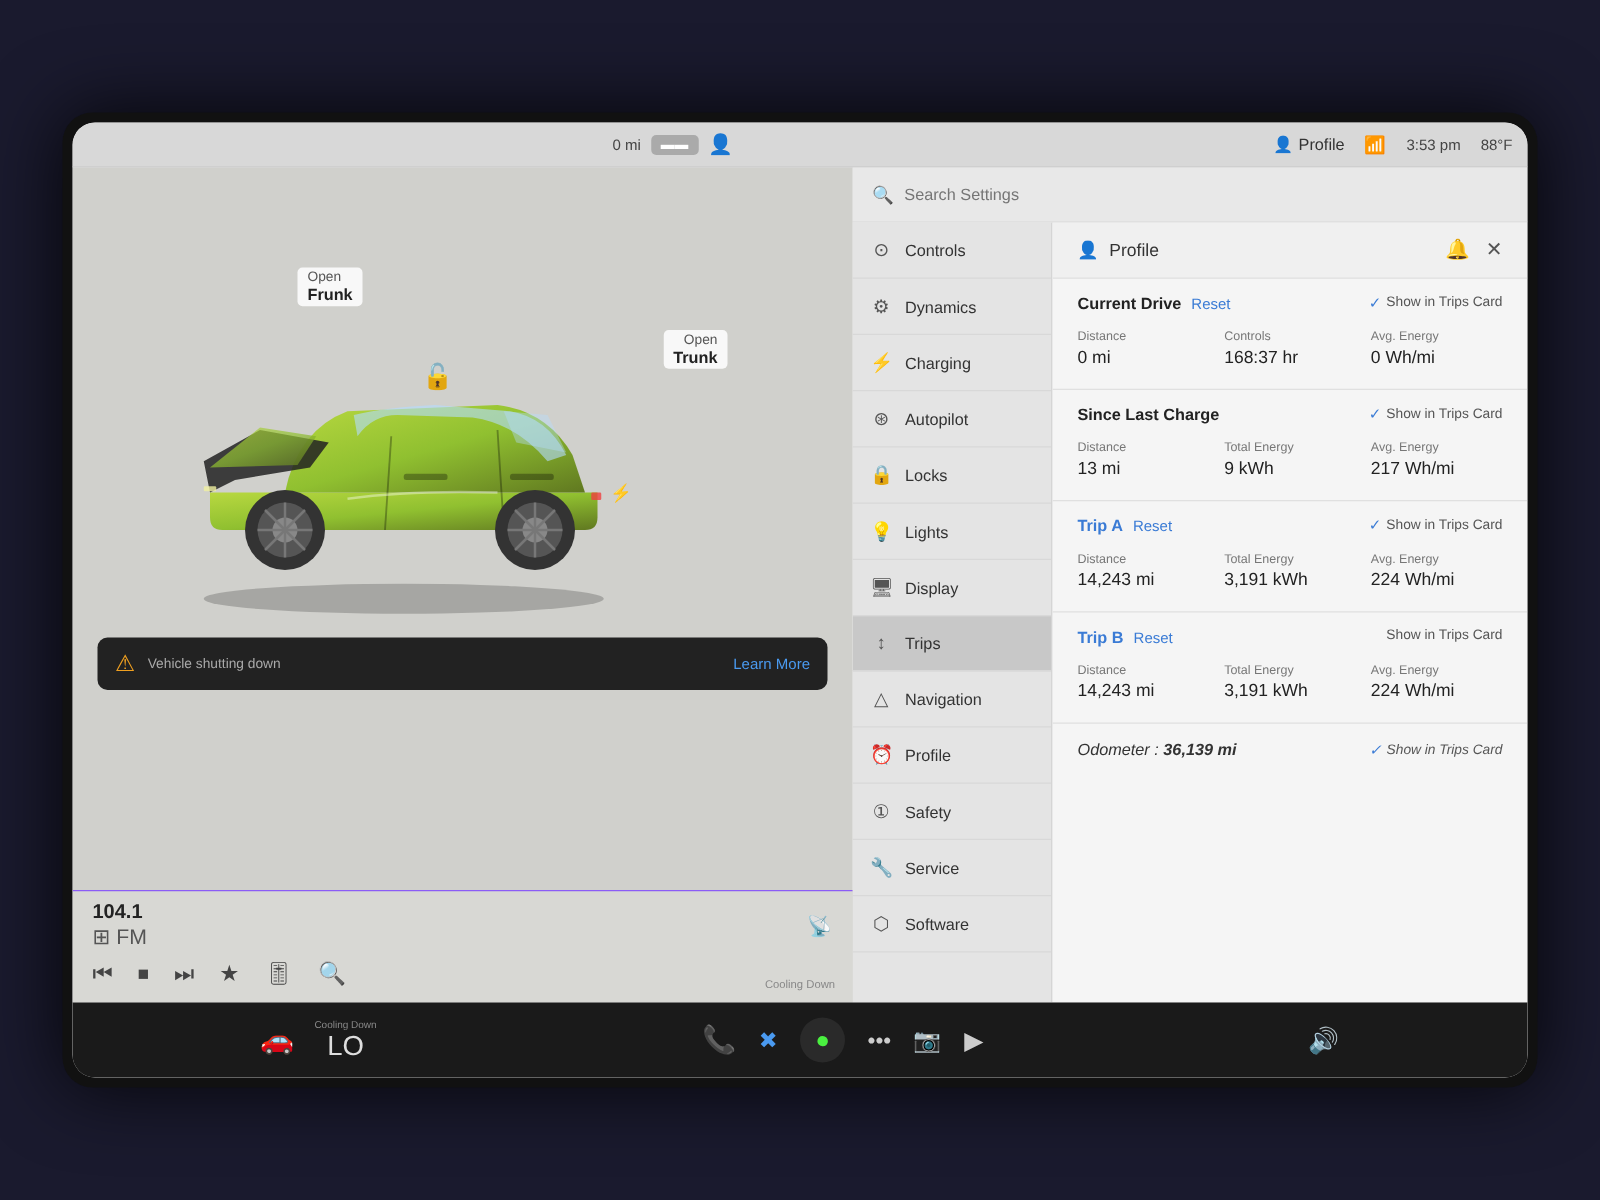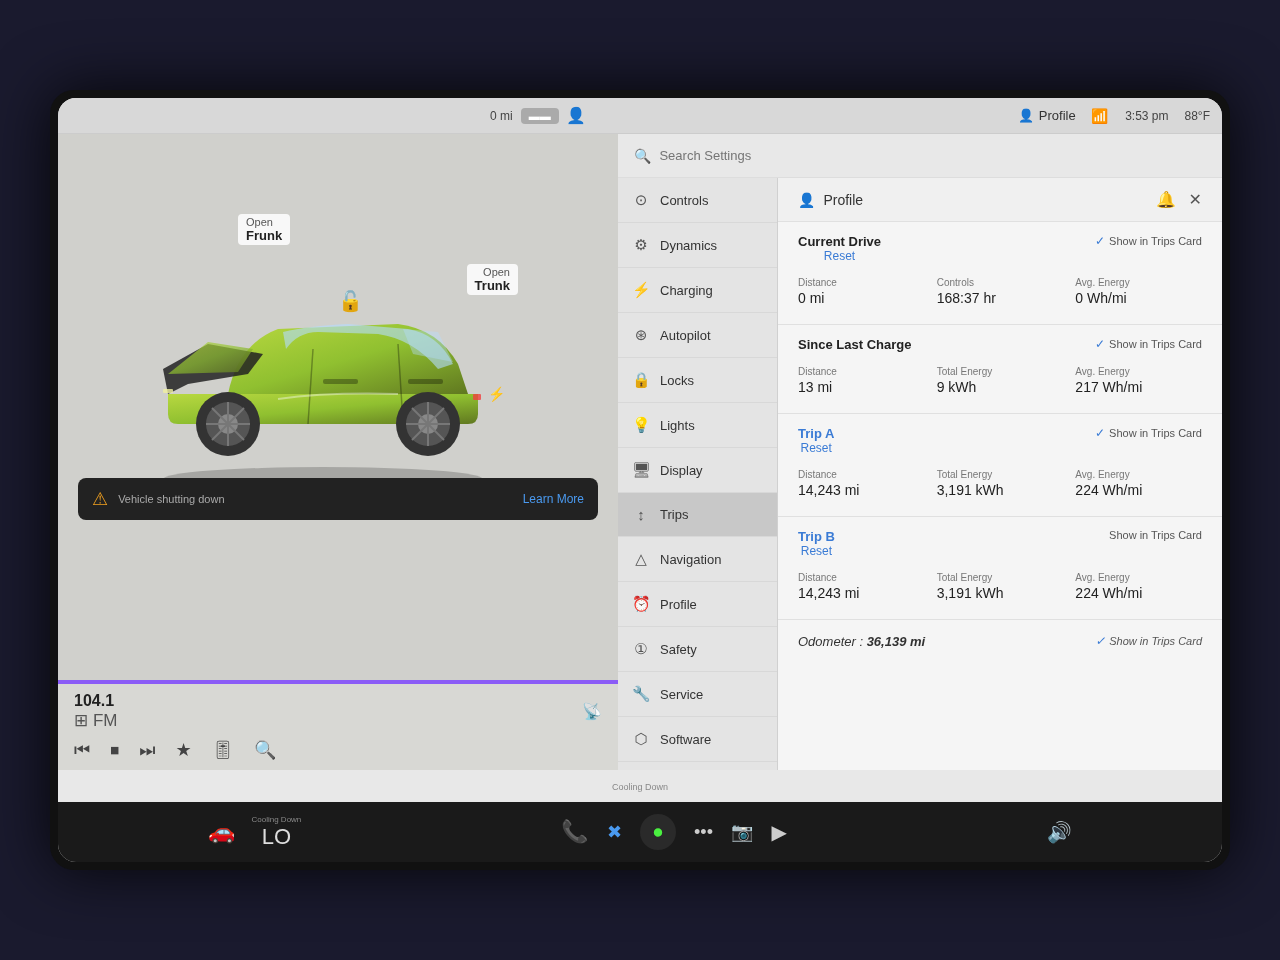--- a/index.html
+++ b/index.html
@@ -83,21 +83,21 @@
 
     
     .main-content {
       flex: 1;
       display: flex;
       overflow: hidden;
     }
 
     
     .left-panel {
-      width: 560px;
+      width: 624px;
       background: #d0d0cc;
       position: relative;
       display: flex;
       flex-direction: column;
       flex-shrink: 0;
     }
 
     .car-view {
       flex: 1;
       position: relative;
@@ -177,21 +177,21 @@
     .alert-learn {
       color: #4a9af0;
       font-size: 12px;
       cursor: pointer;
     }
 
     
     .media-bar {
       height: 90px;
       background: #d8d8d4;
-      border-top: 4px solid #8b5cf6;
+      border-top: 1px solid #8b5cf6;
       padding: 8px 16px;
       display: flex;
       flex-direction: column;
       gap: 4px;
     }
 
     .media-info {
       display: flex;
       align-items: center;
       justify-content: space-between;
@@ -223,21 +223,20 @@
 
     
     .taskbar {
       height: 60px;
       background: #1a1a1a;
       display: flex;
       align-items: center;
       justify-content: space-around;
       padding: 0 20px;
       flex-shrink: 0;
-      margin-top: 32px;
     }
 
     .task-item {
       color: #ccc;
       font-size: 20px;
       cursor: pointer;
       display: flex;
       align-items: center;
       justify-content: center;
     }
@@ -368,21 +367,20 @@
     .trip-section {
       border-bottom: 1px solid #e0e0e0;
       padding: 12px 20px;
     }
 
     .section-header {
       display: flex;
       align-items: center;
       justify-content: space-between;
       margin-bottom: 8px;
-      flex-direction: column;
     }
 
     .section-title {
       font-size: 13px;
       font-weight: 600;
       color: #222;
     }
 
     .section-reset {
       font-size: 12px;

